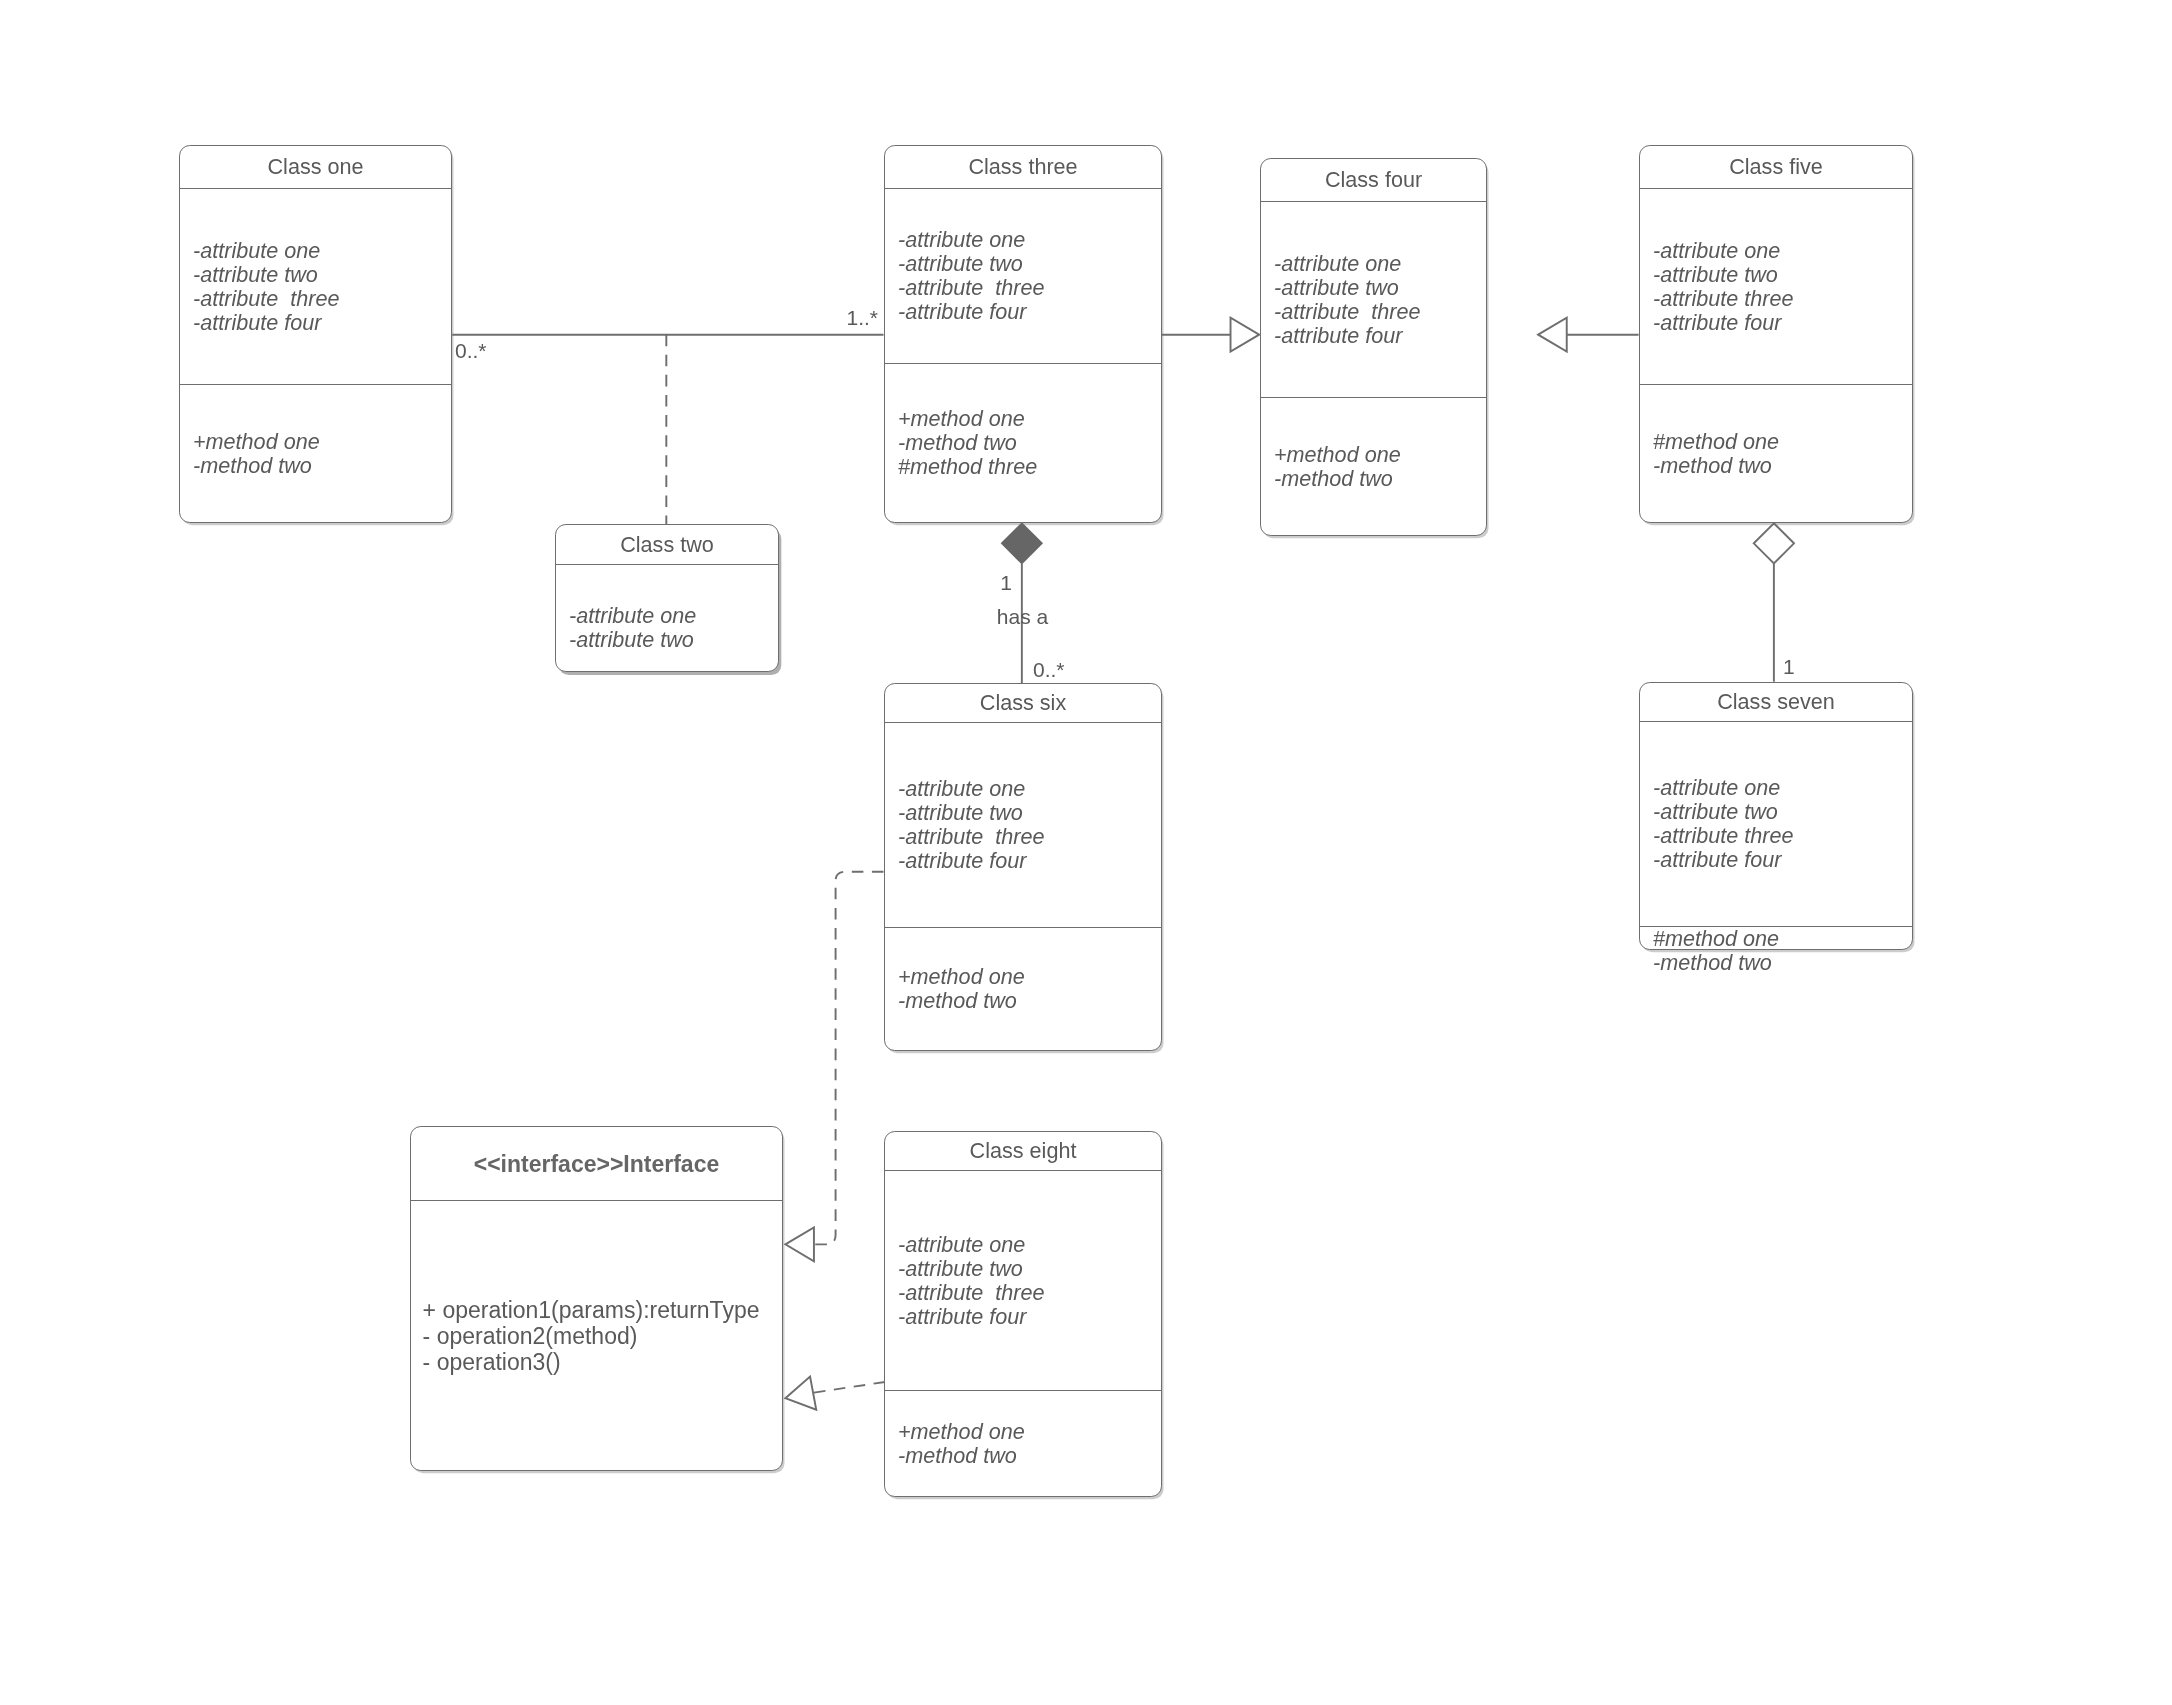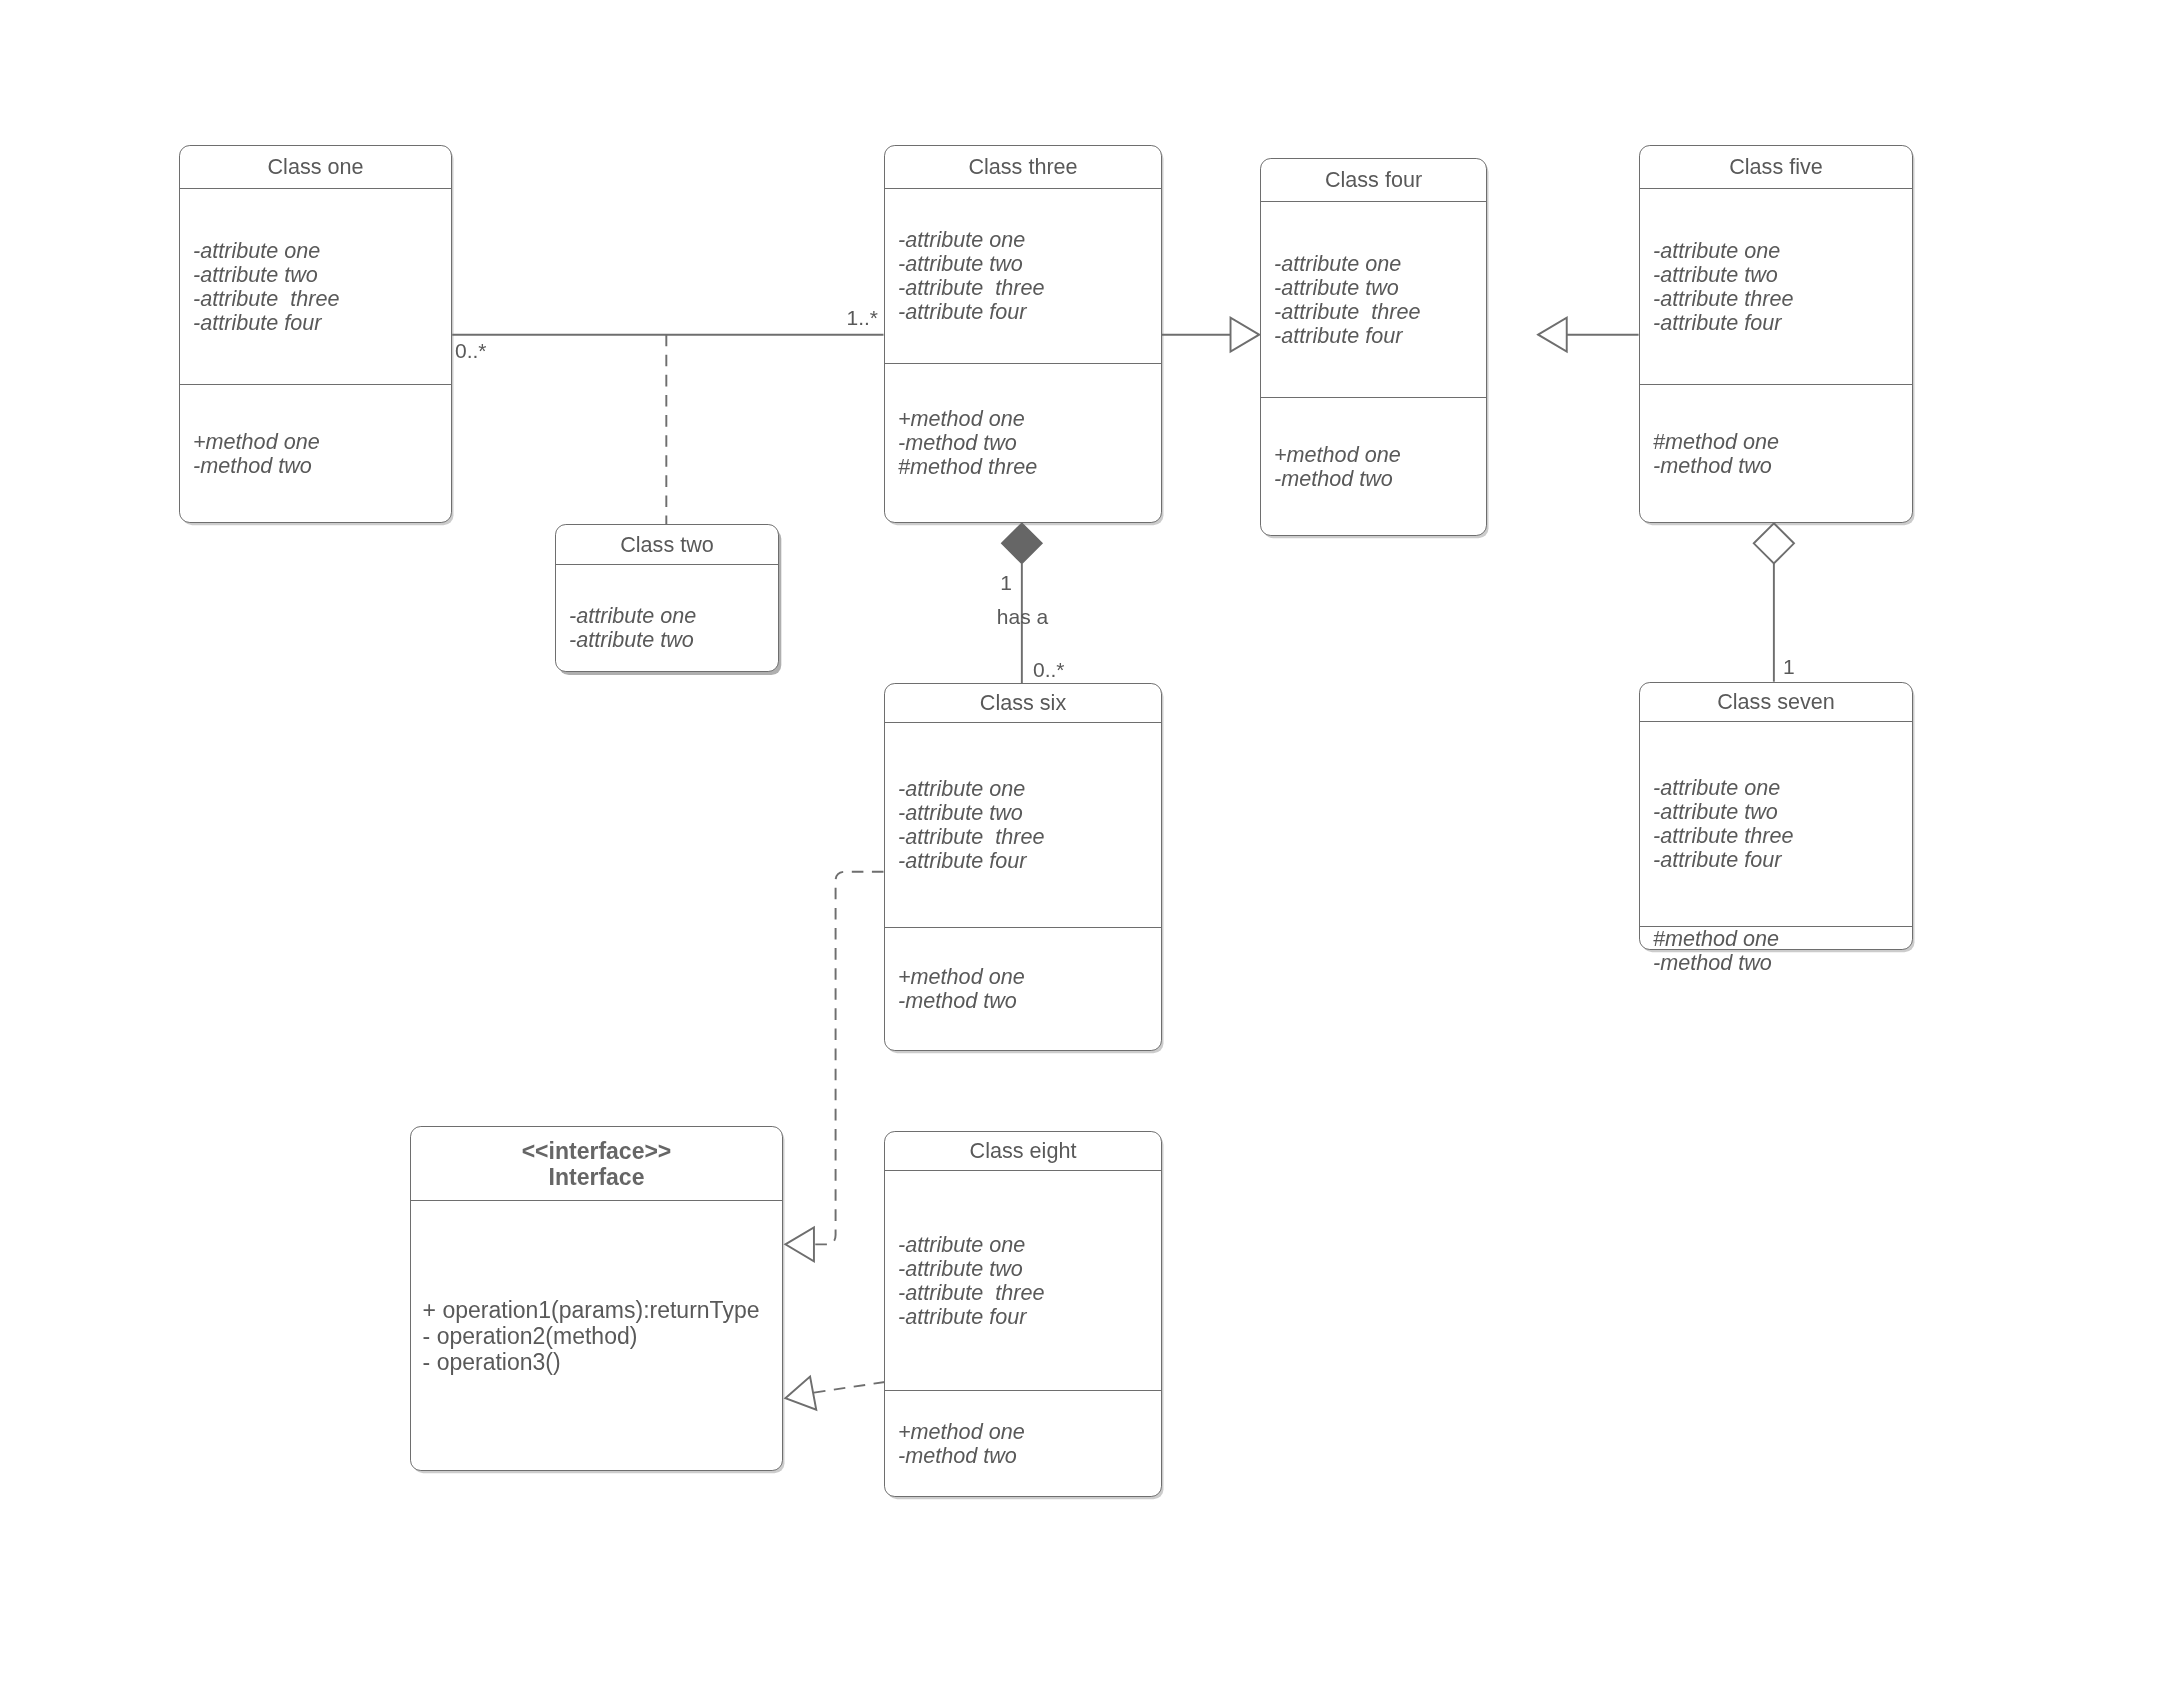--- a/index.html
+++ b/index.html
@@ -21,21 +21,21 @@
     display:grid;
     box-shadow:2.3px 3.1px 0 -0.8px rgba(110,110,110,0.35);
   }
   .ctitle{
     display:flex;align-items:center;justify-content:center;
     font-size:21.6px;
     border-bottom:1.5px solid #6e6e6e;
     box-sizing:border-box;
   }
   .ctitle-stack{
-    display:flex;flex-direction:column;align-items:center;justify-content:center;
+    display:flex;flex-direction:row;align-items:center;justify-content:center;
     border-bottom:1.5px solid #6e6e6e;
     box-sizing:border-box;
   }
   .stereo,.iface-name{
     font-weight:bold;
     font-size:23px;
     line-height:26px;
     color:#666666;
   }
   .csec{

